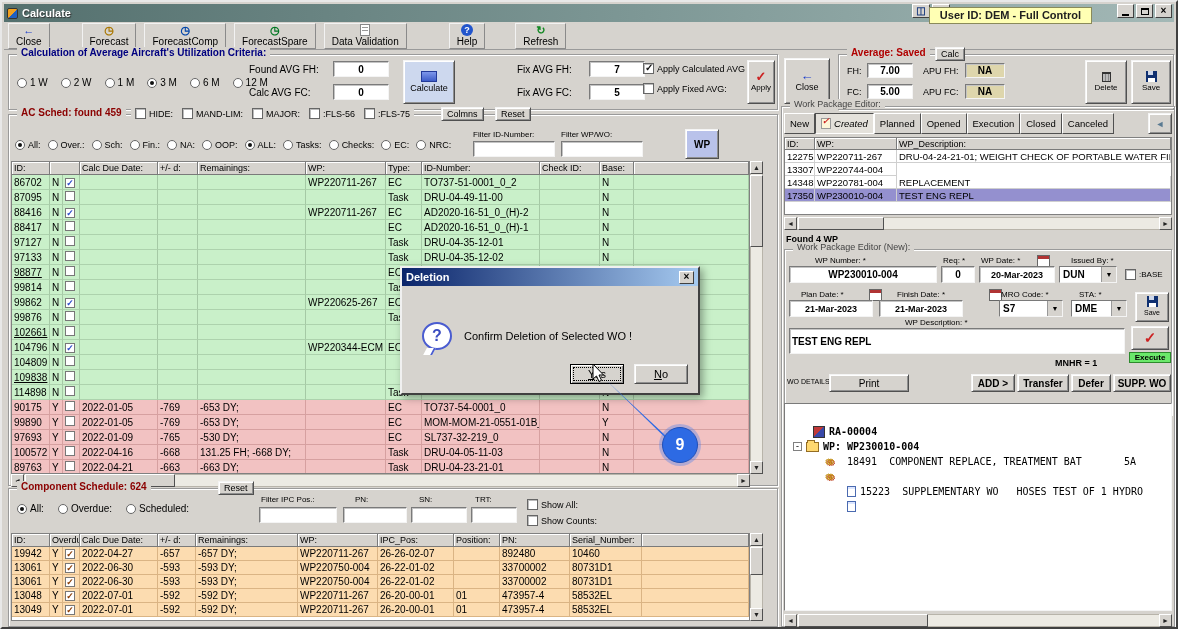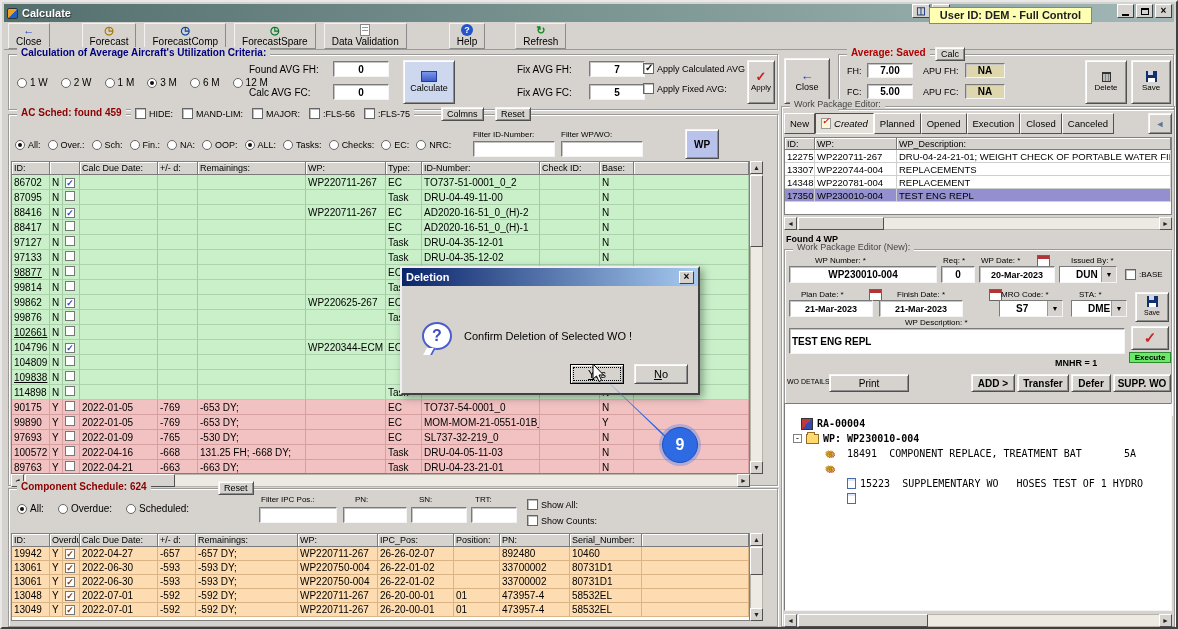--- a/index.html
+++ b/index.html
@@ -59,21 +59,21 @@
 .tab.active{border-color:#505050 #fff #fff #505050;background:#e4e1db;font-style:italic}
 .tab-icon{display:none;width:10px;height:11px;background:#fdf6d8;border:1px solid #999;position:relative}
 .tab.active .tab-icon{display:inline-block}
 .tab-icon::after{content:"✓";position:absolute;left:0;top:-3px;color:#c22;font-weight:bold;font-size:9px}
 .wpgrid .th{font-size:9px}
 .wpgrid .tr{background:#fff;height:13px}
 .wpgrid .td{font-size:9.5px;line-height:13px;border-color:#cfcfcf}
 .wpgrid .tr.sel{background:#9490cf}
 .g-id{width:30px}.g-wp{width:82px}.g-desc{flex:1}
 .ddl{position:absolute;display:flex;background:#fff;border:1px solid;border-color:#7a7a7a #f4f4f4 #f4f4f4 #7a7a7a;height:17px}
-.ddl .val{flex:1;font-size:10px;font-weight:bold;line-height:15px;padding:0 16px;overflow:hidden}
+.ddl .val{flex:1;font-size:10px;font-weight:bold;line-height:15px;padding:0 3px;overflow:hidden}
 .dda{width:15px;background:#d6d3ce;border-left:1px solid #999;display:flex;align-items:center;justify-content:center;font-size:7px}
 .cal{display:inline-block;width:13px;height:12px;background:#fff;border:1px solid #666;position:relative;vertical-align:middle}
 .cal::before{content:"";position:absolute;left:0;right:0;top:0;height:3px;background:#b03434}
 .execlbl{background:#6ae86a;border:1px solid #2c8a2c;font-size:8px;font-weight:bold;display:flex;align-items:center;justify-content:center;position:absolute}
 .tree{position:absolute;background:#fff;border:1px solid;border-color:#7a7a7a #f4f4f4 #f4f4f4 #7a7a7a;font-family:"DejaVu Sans Mono",monospace;font-size:10px;overflow:hidden}
 .tline{height:15px;display:flex;align-items:center;gap:4px;white-space:pre}
 .rootico{width:12px;height:12px;background:linear-gradient(135deg,#c03838 50%,#3848a8 50%);border:1px solid #333;flex:none}
 .folderico{width:13px;height:10px;background:#ffd870;border:1px solid #946d24;position:relative;flex:none}
 .folderico::before{content:"";position:absolute;left:0;top:-3px;width:6px;height:2px;background:#ffd870;border:1px solid #946d24;border-bottom:none}
 .expbox{width:9px;height:9px;border:1px solid #808080;background:#fff;font-size:9px;line-height:7px;text-align:center;flex:none}
@@ -865,21 +865,20 @@
 
           <div class="tr">
             <span class="td g-id">12275</span>
             <span class="td g-wp">WP220711-267</span>
             <span class="td g-desc">DRU-04-24-21-01; WEIGHT CHECK OF PORTABLE WATER FIRE E</span>
           </div>
 
           <div class="tr">
             <span class="td g-id">13307</span>
             <span class="td g-wp">WP220744-004</span>
-            <span class="td g-desc">REPLACEMENTS</span>
           </div>
 
           <div class="tr">
             <span class="td g-id">14348</span>
             <span class="td g-wp">WP220781-004</span>
             <span class="td g-desc">REPLACEMENT</span>
           </div>
 
           <div class="tr sel">
             <span class="td g-id">17350</span>
@@ -942,21 +941,21 @@
       <span class="lbl9" style="left:270px;top:108px;font-weight:bold">MNHR = 1</span>
       <span class="lbl8" style="left:2px;top:128px;font-size:7px">WO DETAILS:</span>
       <span class="btn abs" style="left:44px;top:124px;width:80px;height:18px">Print</span>
       <span class="btn abs" style="left:186px;top:124px;width:44px;height:18px;font-weight:bold">ADD &gt;</span>
       <span class="btn abs" style="left:232px;top:124px;width:52px;height:18px;font-weight:bold">Transfer</span>
       <span class="btn abs" style="left:286px;top:124px;width:40px;height:18px;font-weight:bold">Defer</span>
       <span class="btn abs" style="left:328px;top:124px;width:58px;height:18px;font-weight:bold">SUPP. WO</span>
     </div>
 
     <div class="tree" style="left:2px;top:296px;width:388px;height:208px">
-      <div class="tline" style="padding-left:16px;margin-top:12px">
+      <div class="tline" style="padding-left:28px;margin-top:20px">
         <span class="rootico"></span>
         <span style="font-weight:bold">RA-00004</span>
       </div>
       <div class="tline" style="padding-left:8px">
         <span class="expbox">-</span>
         <span class="folderico"></span>
         <span style="font-weight:bold">WP: WP230010-004</span>
       </div>
       <div>
 

